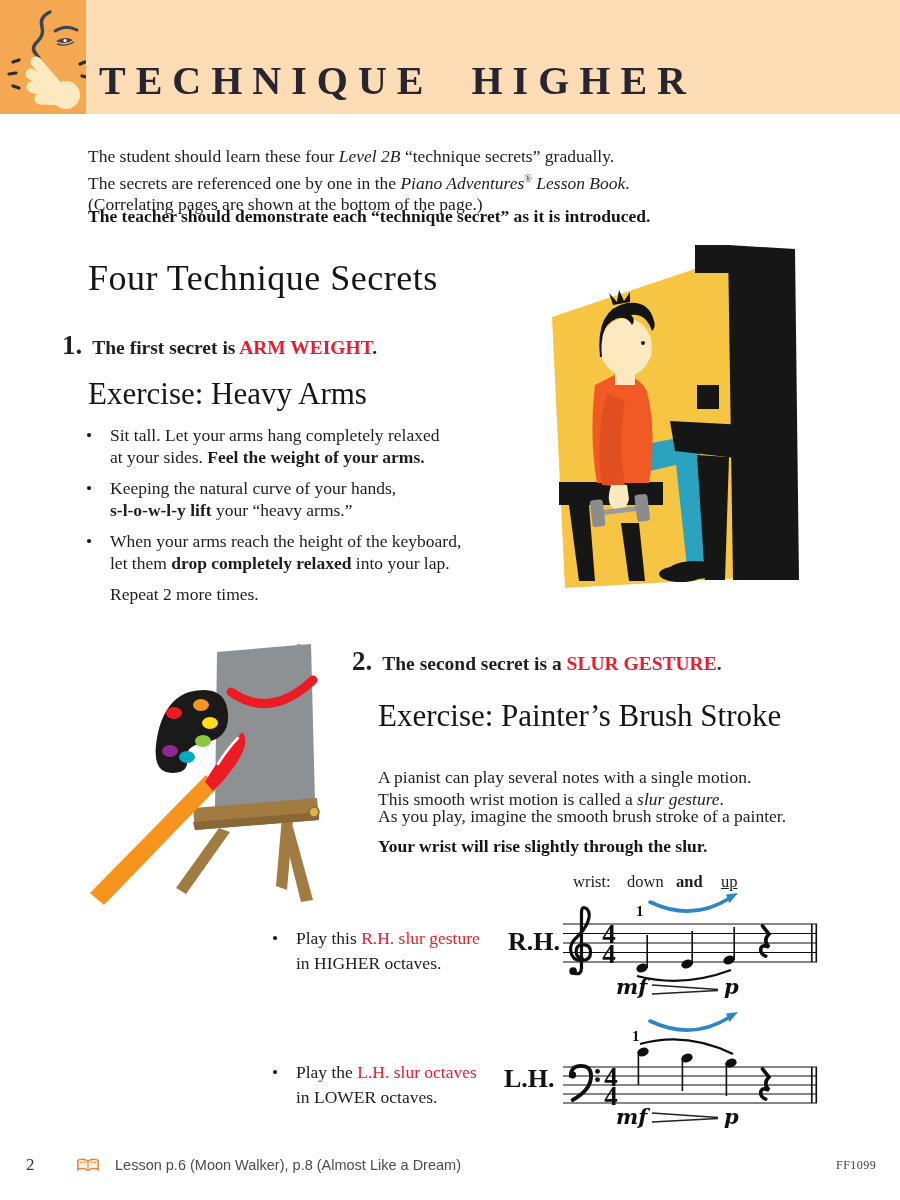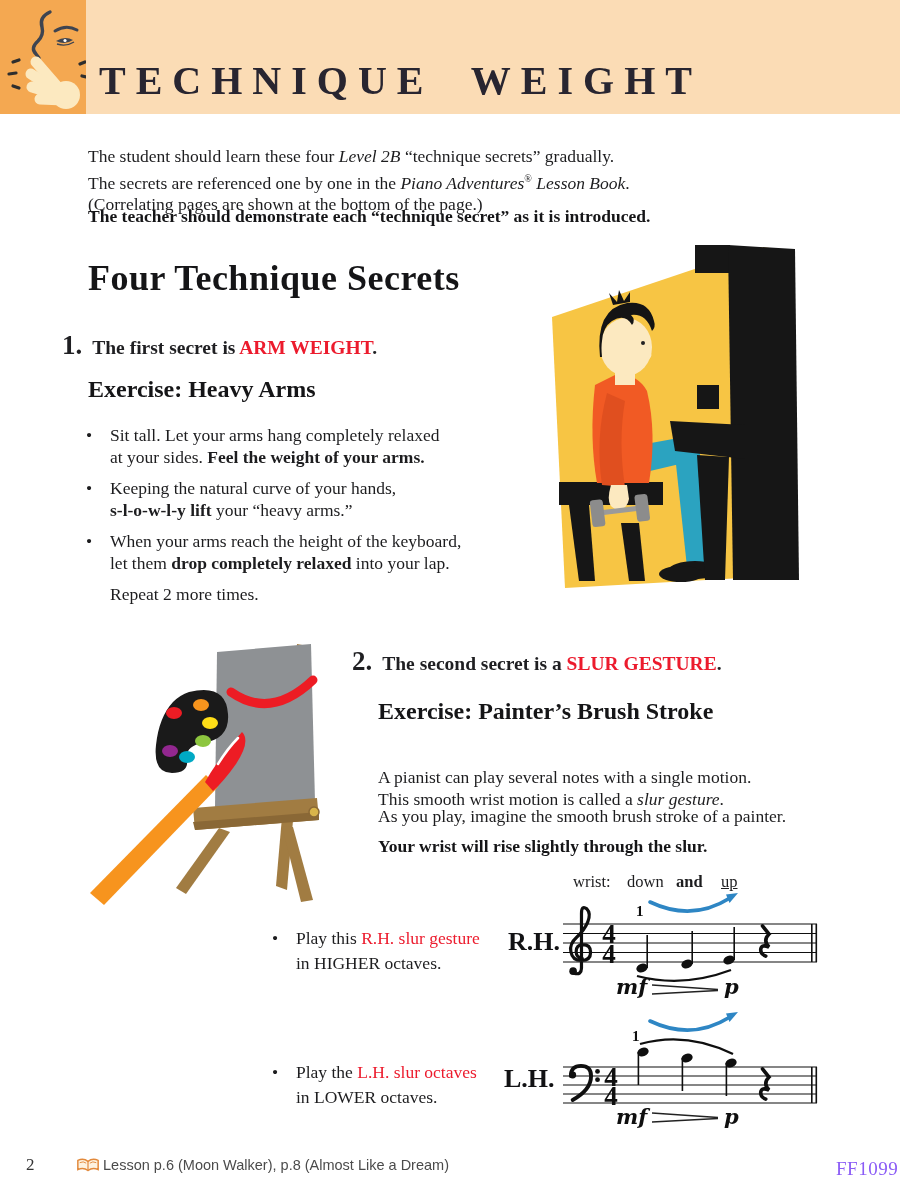--- a/index.html
+++ b/index.html
@@ -19,30 +19,30 @@
     letter-spacing:10px; word-spacing:18px; color:#282530; white-space:nowrap;
     line-height:40px;
   }
 
   
   .intro { left:88px; top:146px; font-size:17.5px; line-height:21.5px; color:#1d1d1f; }
   .teacher-note { left:88px; top:206px; font-size:17.5px; font-weight:bold; color:#151517; }
   .it { font-style:italic; }
   .sup { font-size:10px; vertical-align:super; font-style:normal; }
 
-  .main-heading { left:88px; top:257px; font-size:36px; font-weight:bold; color:#151517; letter-spacing:0.5px; }
+  .main-heading { left:88px; top:257px; font-size:36px; font-weight:normal; color:#151517; letter-spacing:0.5px; }
 
   
   .secret-line { display:flex; align-items:baseline; gap:10px; }
   .secret-line .num { font-size:27px; font-weight:bold; }
   .secret-line .txt { font-size:19.5px; font-weight:bold; }
   .red { color:var(--red); }
   .secret1-line { left:62px; top:330px; }
   .secret2-line { left:352px; top:646px; }
-  .exercise-title { font-size:24px; font-weight:bold; color:#151517; }
+  .exercise-title { font-size:31px; font-weight:normal; color:#151517; }
   .exercise1 { left:88px; top:376px; }
   .exercise2 { left:378px; top:698px; }
 
   
   .body-copy { font-size:17.5px; line-height:22px; color:#1d1d1f; }
   .bullets1 { left:86px; top:424px; width:420px; }
   .bullet-row { display:flex; margin-bottom:9px; }
   .bullet-row .dot { width:24px; flex:none; }
   .indent { margin-left:24px; }
   b, .b { font-weight:bold; }
@@ -60,24 +60,24 @@
   .rh-label { left:508px; top:927px; }
   .lh-label { left:504px; top:1064px; }
 
   .music-bullet { font-size:17.5px; line-height:24.5px; color:#1d1d1f; width:210px; }
   .bullet-rh { left:272px; top:926px; }
   .bullet-lh { left:272px; top:1060px; }
 
   
   .footer-page { left:26px; top:1155px; font-size:17px; color:#333; }
   .footer-lesson {
-    left:76px; top:1157px; display:flex; align-items:center; gap:3px;
+    left:76px; top:1157px; display:flex; align-items:center; gap:15px;
     font-family:"Liberation Sans", sans-serif; font-size:14.5px; color:var(--footer_gray);
   }
-  .footer-code { left:836px; top:1158px; font-size:19px; color:#8b5cf6; letter-spacing:0.5px; }
+  .footer-code { left:836px; top:1158px; font-size:12px; color:#404040; letter-spacing:0.5px; }
 
   
   svg { display:block; }
   .f-wood  { fill:var(--wood); }
   .f-black { fill:var(--piano_black); }
   .f-skin  { fill:var(--skin); }
   .f-shirt { fill:var(--shirt); }
   .f-pants { fill:var(--pants); }
   .music-ink { stroke:#0f0f0f; }
   .music-fill { fill:#0f0f0f; }
@@ -107,21 +107,21 @@
       <circle cx="66" cy="95" r="14" fill="var(--skin)"></circle>
       <g stroke="#2E2E2E" stroke-width="3.2" stroke-linecap="round">
         <line x1="13" y1="62" x2="19" y2="60"></line>
         <line x1="9" y1="74" x2="16" y2="73"></line>
         <line x1="13" y1="86" x2="19" y2="88"></line>
         <line x1="80" y1="64" x2="85" y2="62"></line>
         <line x1="82" y1="76" x2="86" y2="77"></line>
       </g>
     </svg>
   </div>
-  <div class="abs page-title">TECHNIQUE WEIGHT</div>
+  <div class="abs page-title">TECHNIQUE HIGHER</div>
 
   <div class="abs intro">
     <div><span>The student should learn these four </span><span class="it">Level 2B</span><span> “technique secrets” gradually.</span></div>
     <div><span>The secrets are referenced one by one in the </span><span class="it">Piano Adventures</span><span class="sup">®</span><span class="it"> Lesson Book</span><span>.</span></div>
     <div><span>(Correlating pages are shown at the bottom of the page.)</span></div>
   </div>
   <div class="abs teacher-note">The teacher should demonstrate each “technique secret” as it is introduced.</div>
 
   <div class="abs main-heading">Four Technique Secrets</div>
 

